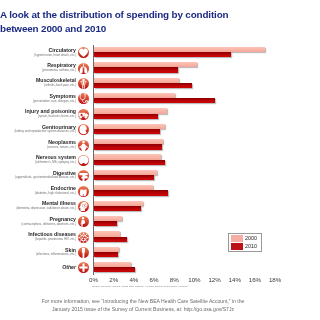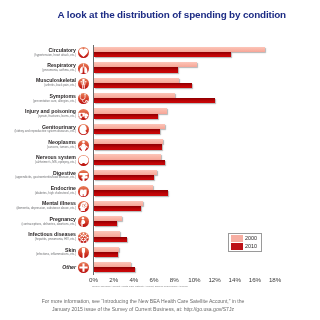--- a/index.html
+++ b/index.html
@@ -1,19 +1,19 @@
 <!DOCTYPE html>
 <html><head>
 <meta charset="utf-8">
 <style>
   html,body{margin:0;padding:0;background:#ffffff;}
   body{width:286px;height:320px;overflow:hidden;font-family:"Liberation Sans",sans-serif;
        -webkit-font-smoothing:antialiased;}
   #page{position:relative;width:286px;height:320px;background:#fff;}
-  .ttl{position:absolute;left:0;width:286px;text-align:right;color:#1c2b84;
+  .ttl{position:absolute;left:0;width:286px;text-align:left;color:#1c2b84;
        font-weight:bold;font-size:9.9px;letter-spacing:-0.15px;}
   #ttl1{top:9.2px;}
   #ttl2{top:23px;}
   #plot{position:absolute;left:0;top:0;width:286px;height:320px;}
   #yaxisline{position:absolute;left:93.1px;top:44.7px;width:1px;height:230.5px;background:#6a6a6a;}
   .rowlabel{position:absolute;text-align:right;color:#231f20;font-weight:bold;font-size:5.2px;}
   .rowsub{position:absolute;text-align:right;color:#6d6e71;font-size:2.92px;}
   .ico{position:absolute;width:11px;height:11px;line-height:0;font-size:0;}
   .ico svg{display:block;}
   .bar{position:absolute;height:5.2px;box-shadow:1px 1px 1.2px rgba(0,0,0,0.30);}
@@ -23,20 +23,21 @@
   #legend{position:absolute;border:0.6px solid #9a9a9a;background:#fff;}
   .src{position:absolute;left:91.9px;top:284.9px;font-size:2.52px;color:#808080;white-space:nowrap;}
   .foot{position:absolute;left:0;width:286px;text-align:center;font-size:5.1px;color:#6a6a6a;line-height:5.6px;}
   #foot1{top:298.6px;} #foot2{top:306.6px;}
 </style>
 </head>
 <body>
 
 <div id="page">
   <div class="ttl" id="ttl1">A look at the distribution of spending by condition</div>
+  <div class="ttl" id="ttl2">between 2000 and 2010</div>
   <div id="plot">
       <div class="bar b2000" style="left: 93.5px; top: 46.9px; width: 171.53px;"></div>
       <div class="bar b2010" style="left: 93.5px; top: 52.1px; width: 137.224px;"></div>
       <div class="ico" style="left: 78px; top: 47.3px;">
         <svg width="11" height="11" viewBox="0 0 32 32">
           <defs>
             <linearGradient id="g0" x1="0" y1="0" x2="0" y2="1">
               <stop offset="0" stop-color="#e8825e"></stop>
               <stop offset="0.45" stop-color="#d94a31"></stop>
               <stop offset="1" stop-color="#b80a0a"></stop>

